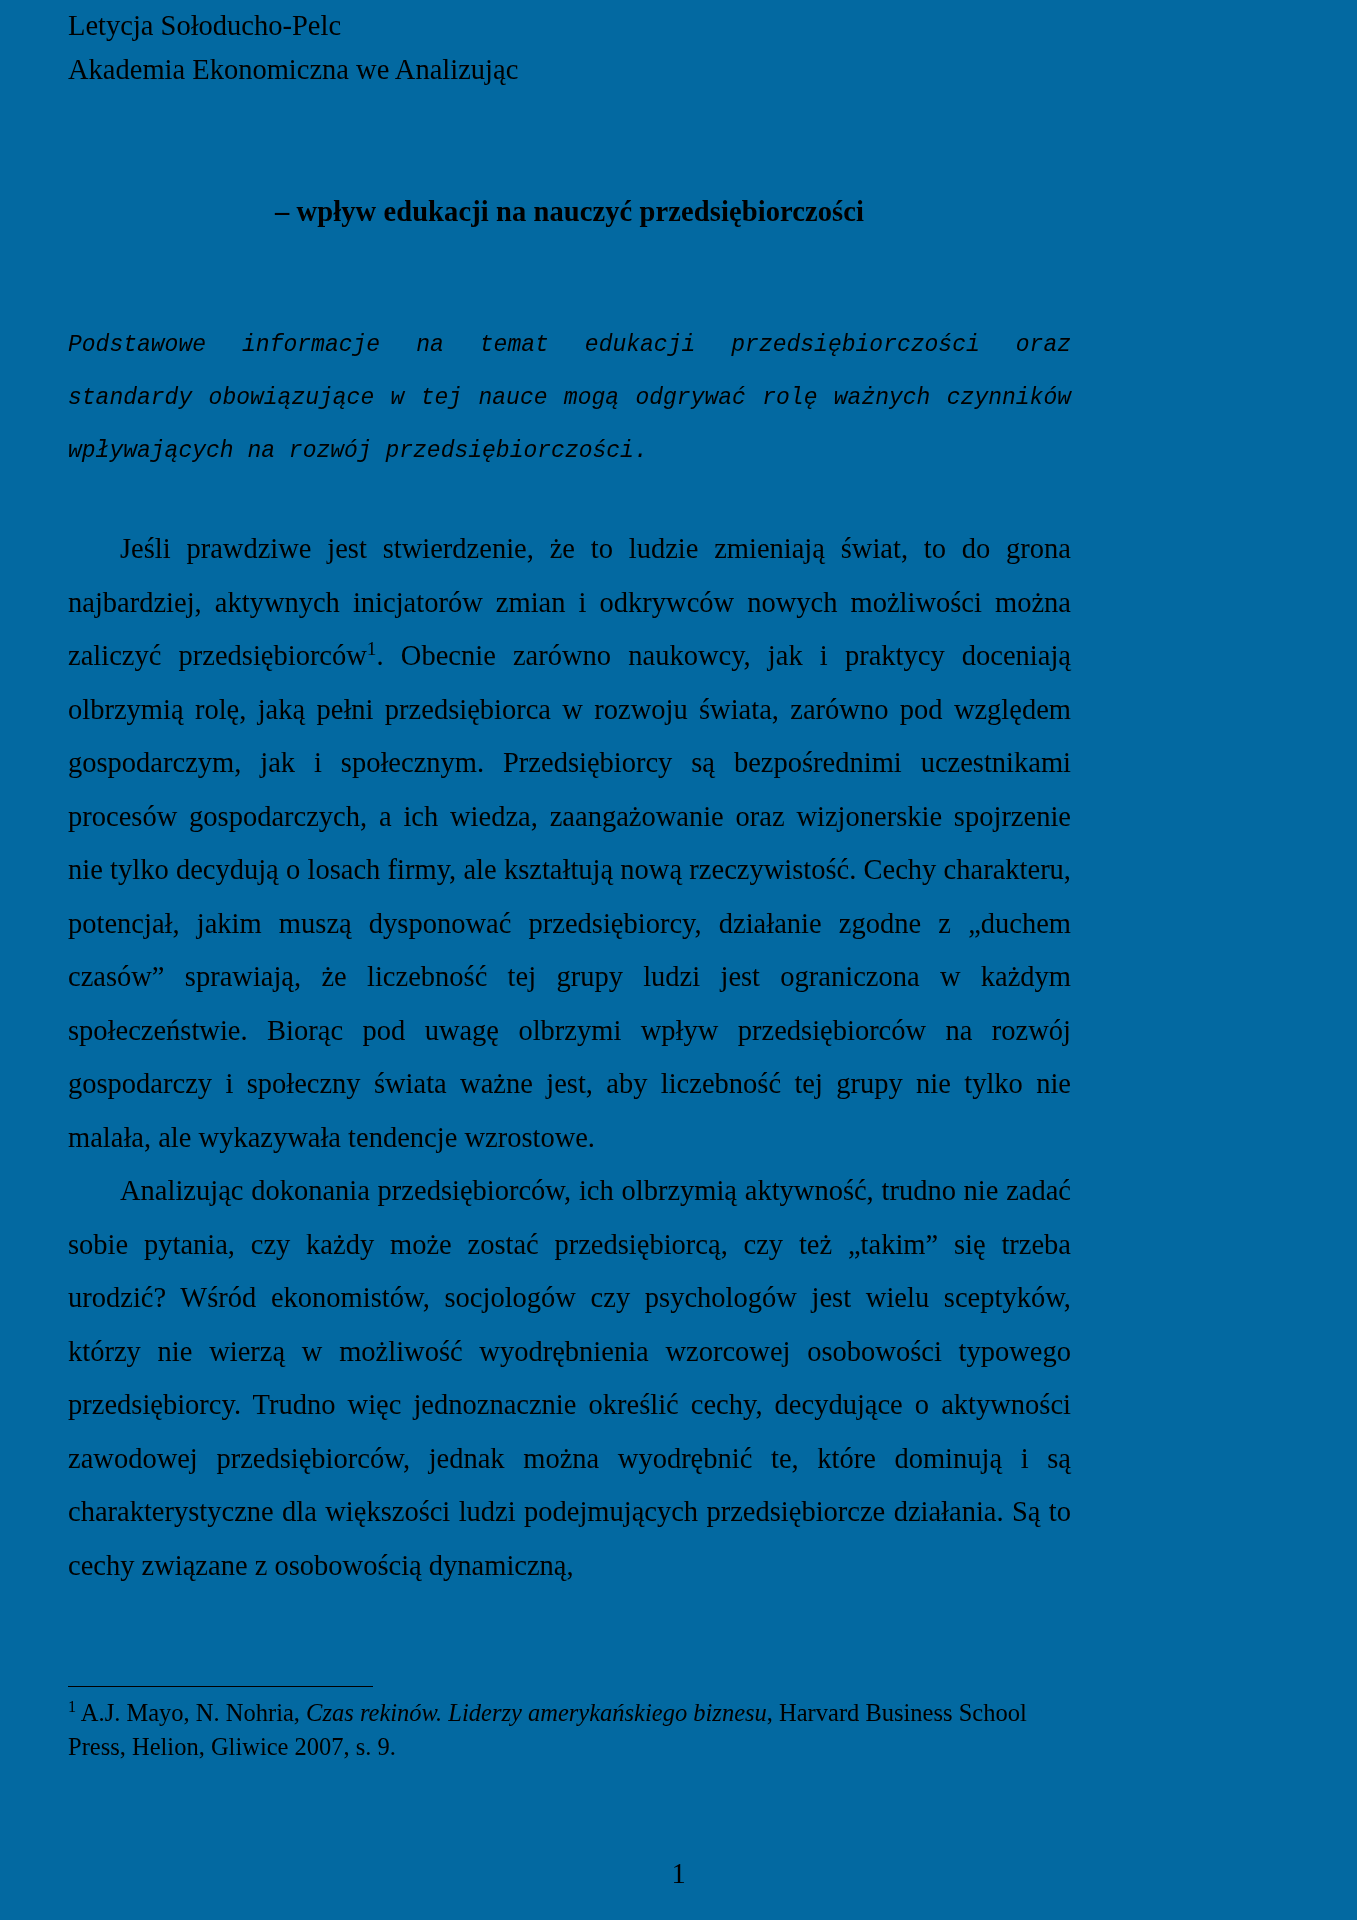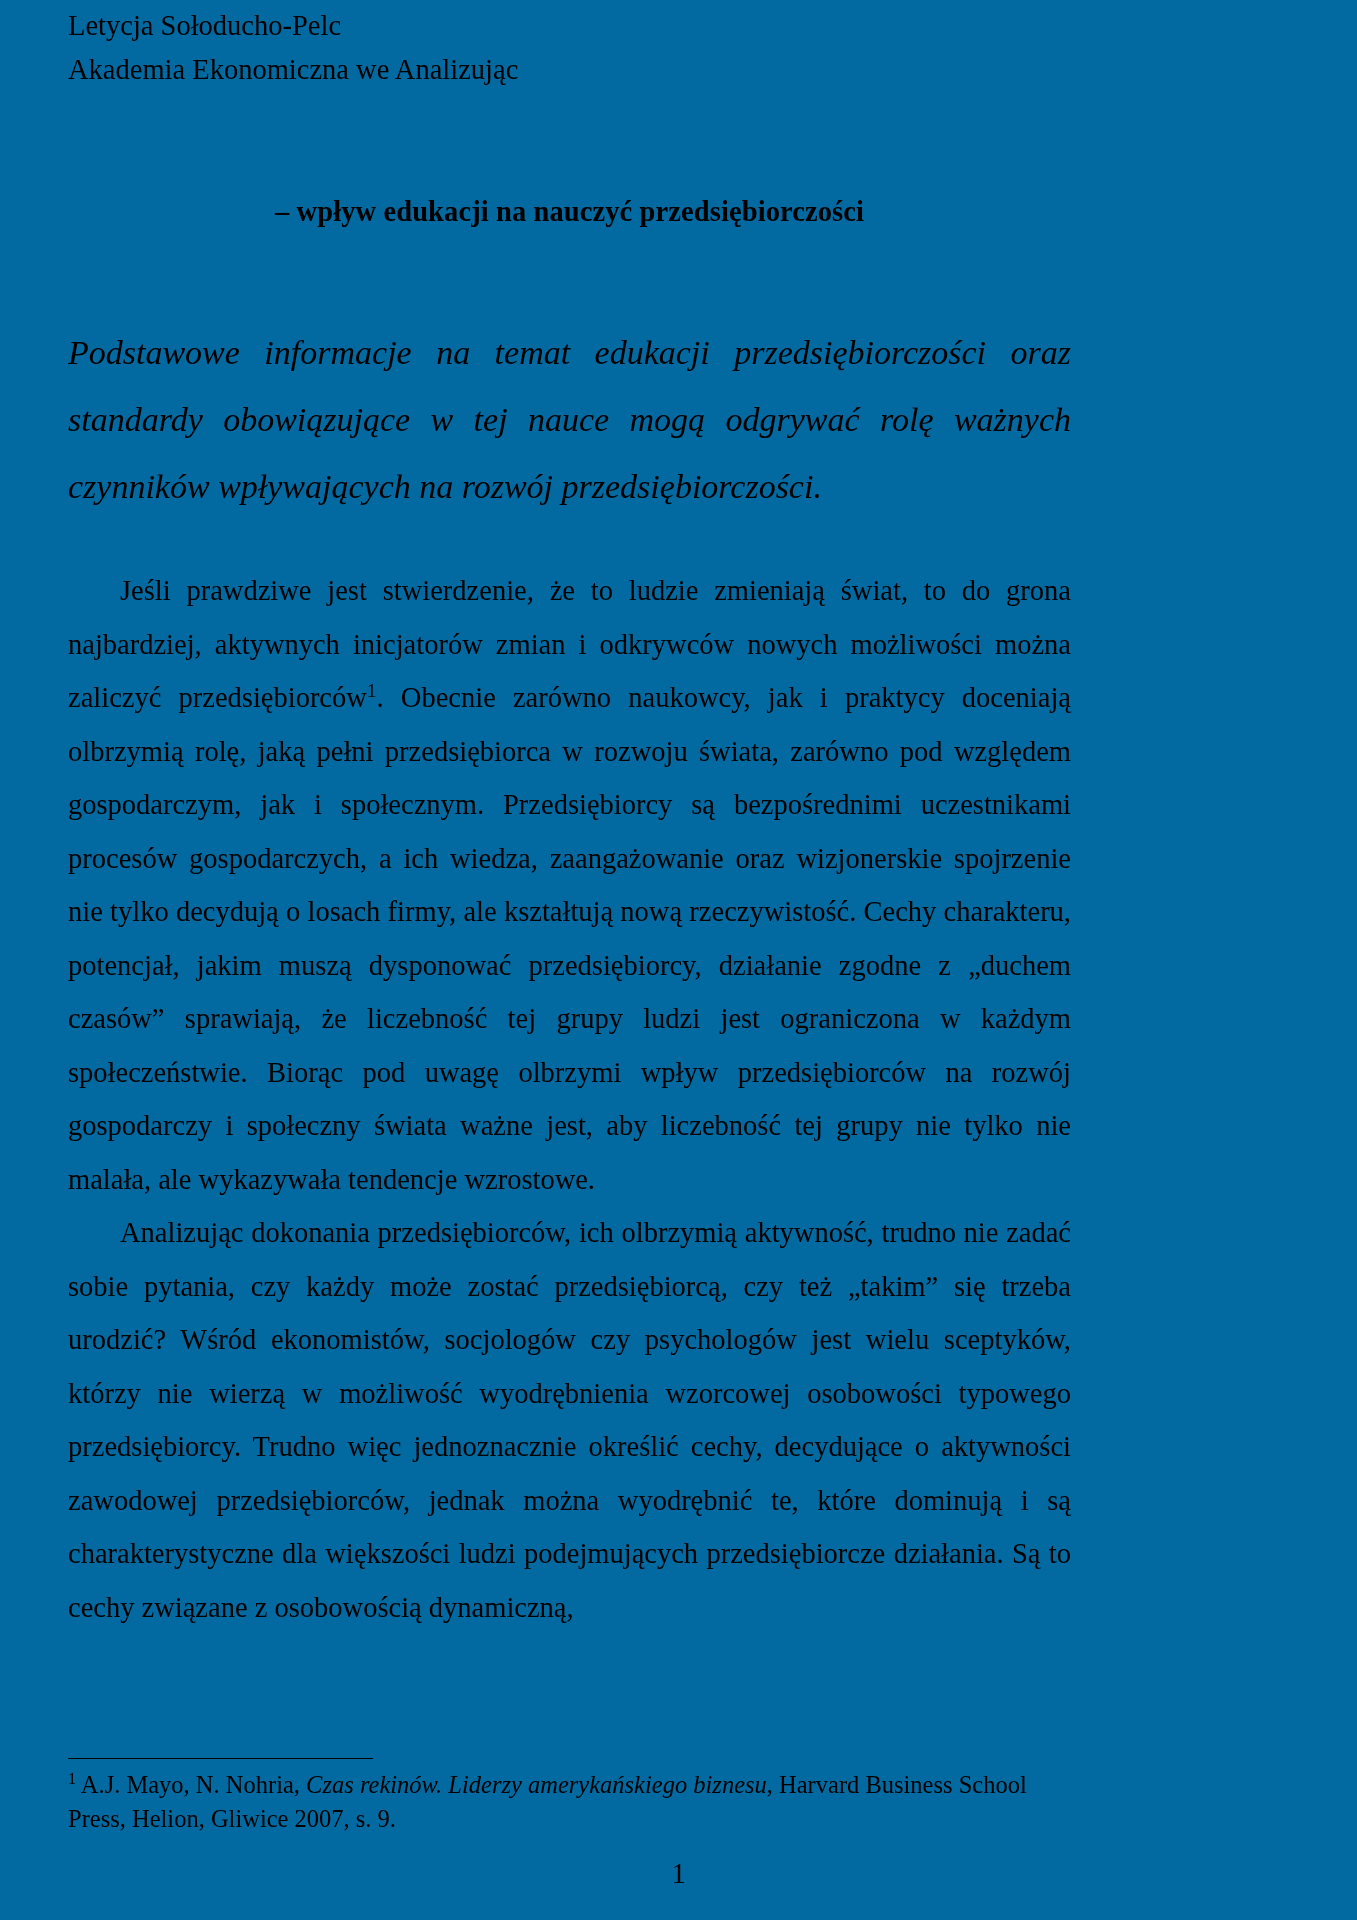--- a/index.html
+++ b/index.html
@@ -50,25 +50,26 @@
     font-weight: bold;
     line-height: 50px;
     text-align: center;
     letter-spacing: 0.1px;
   }
 
   
   .abstract {
     margin-top: 82px;
     font-style: italic;
-    font-size: 34px;
-    line-height: 67px;
+    font-size: 23px;
+    line-height: 53px;
     text-align: justify;
     text-align-last: left;
     text-justify: inter-word;
+    font-family: Liberation Mono, monospace;
   }
 
   
   .body-block {
     margin-top: 44px;
   }
   .para {
     font-size: 28.5px;
     line-height: 53.5px;
     text-align: justify;
@@ -84,21 +85,21 @@
   sup.fn-ref {
     font-size: 0.68em;
     vertical-align: super;
     line-height: 0;
   }
 
   
   .footnote-area {
     position: absolute;
     left: 68px;
-    top: 1758px;
+    top: 1686px;
     width: 1003px;
   }
   .footnote-rule {
     width: 305px;
     height: 0;
     border-top: 1.6px solid #000000;
     margin: 0 0 9px 0;
   }
   .footnote {
     font-size: 24.5px;

